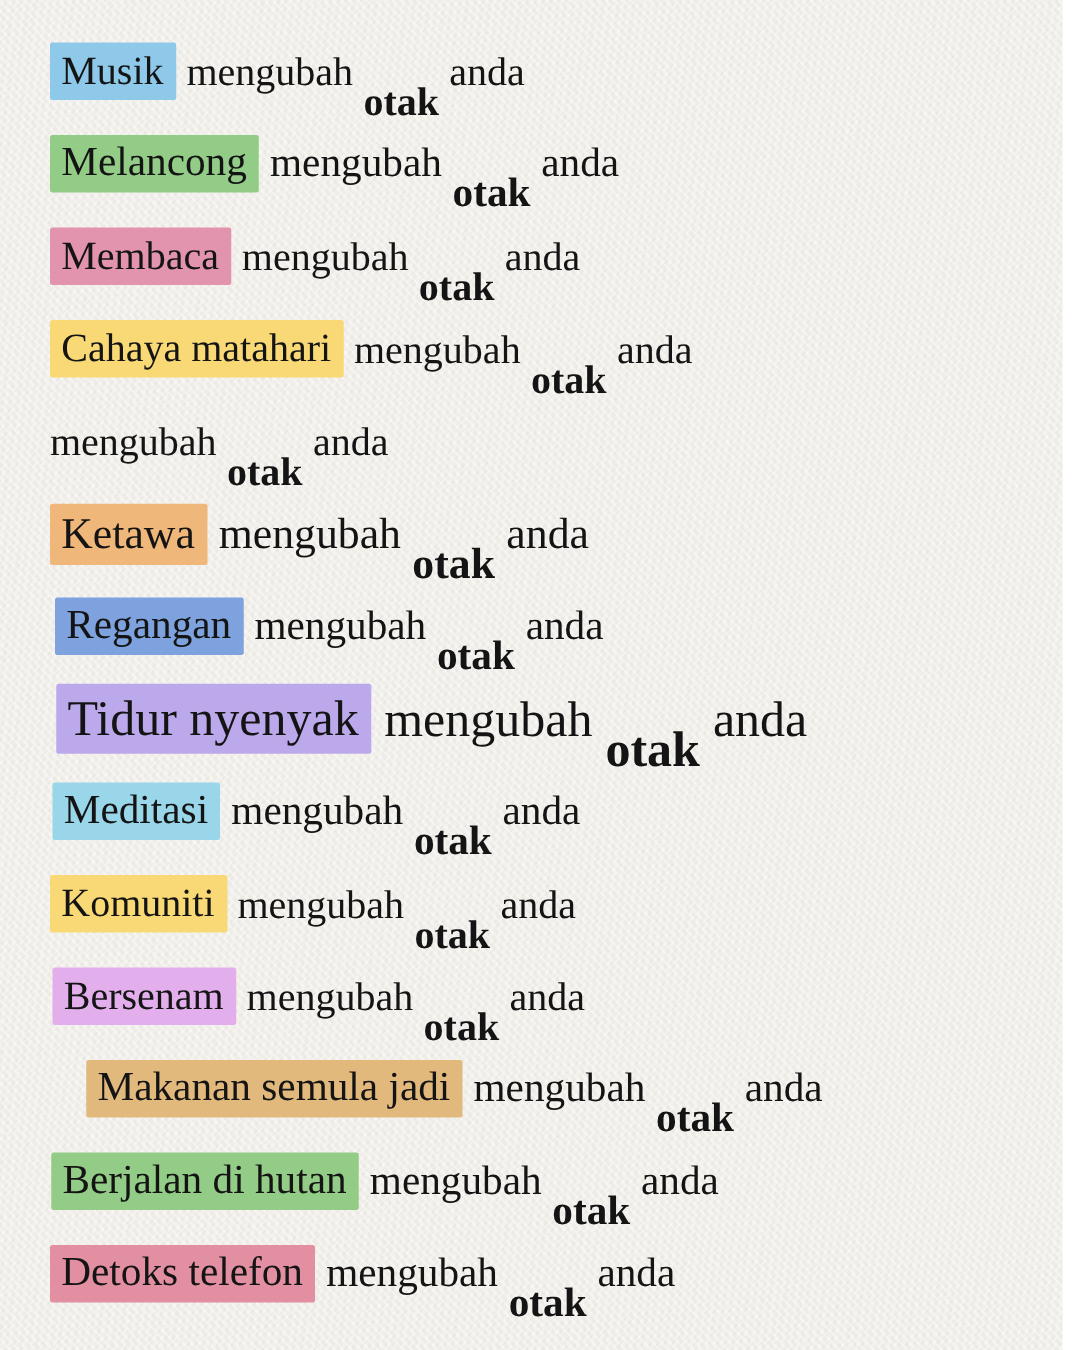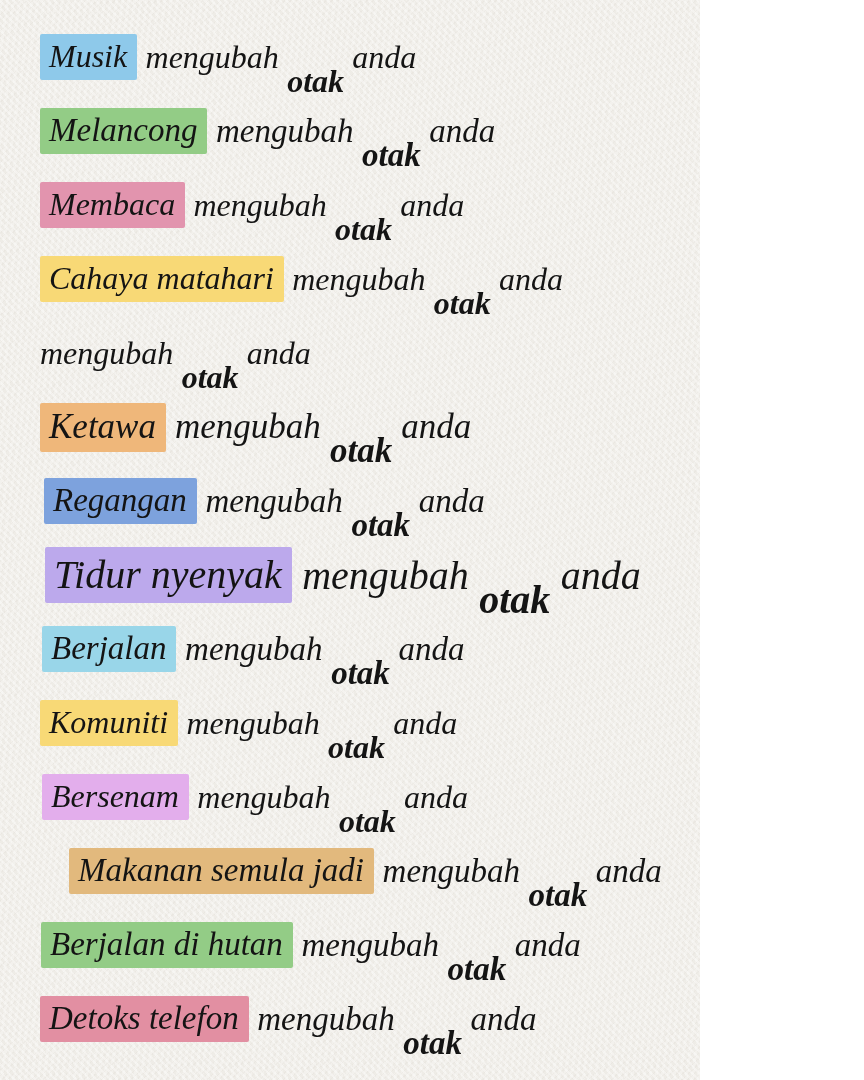--- a/index.html
+++ b/index.html
@@ -7,31 +7,30 @@
     padding: 0;
   }
   body {
     width: 864px;
     height: 1080px;
     overflow: hidden;
     font-family: "Liberation Serif", "DejaVu Serif", serif;
   }
   .page {
     position: relative;
-    width: 700px;
+    width: 850px;
     height: 1080px;
     background-color: #f0eee9;
     
     background-image:
       repeating-linear-gradient(47deg, rgba(255,255,255,0.35) 0 2px, rgba(255,255,255,0) 2px 5px),
       repeating-linear-gradient(-43deg, rgba(219,215,207,0.22) 0 1px, rgba(219,215,207,0) 1px 4px),
       repeating-linear-gradient(98deg, rgba(255,255,255,0.18) 0 3px, rgba(228,225,218,0.12) 3px 6px);
     box-sizing: border-box;
     padding: 20px 0 0 40px;
-    font-style: italic;
   }
   .row {
     display: flex;
     align-items: center;
     gap: 0.26em;
     height: 74px;
     font-size: 32px;
     color: #141414;
     white-space: nowrap;
   }
@@ -106,21 +105,21 @@
         <span class="bold">otak</span>
         <span>anda</span>
       </div>
       <div class="row">
         <span class="hl" style="background-color: rgb(188, 169, 236);">Tidur nyenyak</span>
         <span>mengubah</span>
         <span class="bold">otak</span>
         <span>anda</span>
       </div>
       <div class="row">
-        <span class="hl" style="background-color: rgb(153, 214, 233);">Berjalan</span>
+        <span class="hl" style="background-color: rgb(153, 214, 233);">Meditasi</span>
         <span>mengubah</span>
         <span class="bold">otak</span>
         <span>anda</span>
       </div>
       <div class="row">
         <span class="hl" style="background-color: rgb(248, 217, 118);">Komuniti</span>
         <span>mengubah</span>
         <span class="bold">otak</span>
         <span>anda</span>
       </div>

